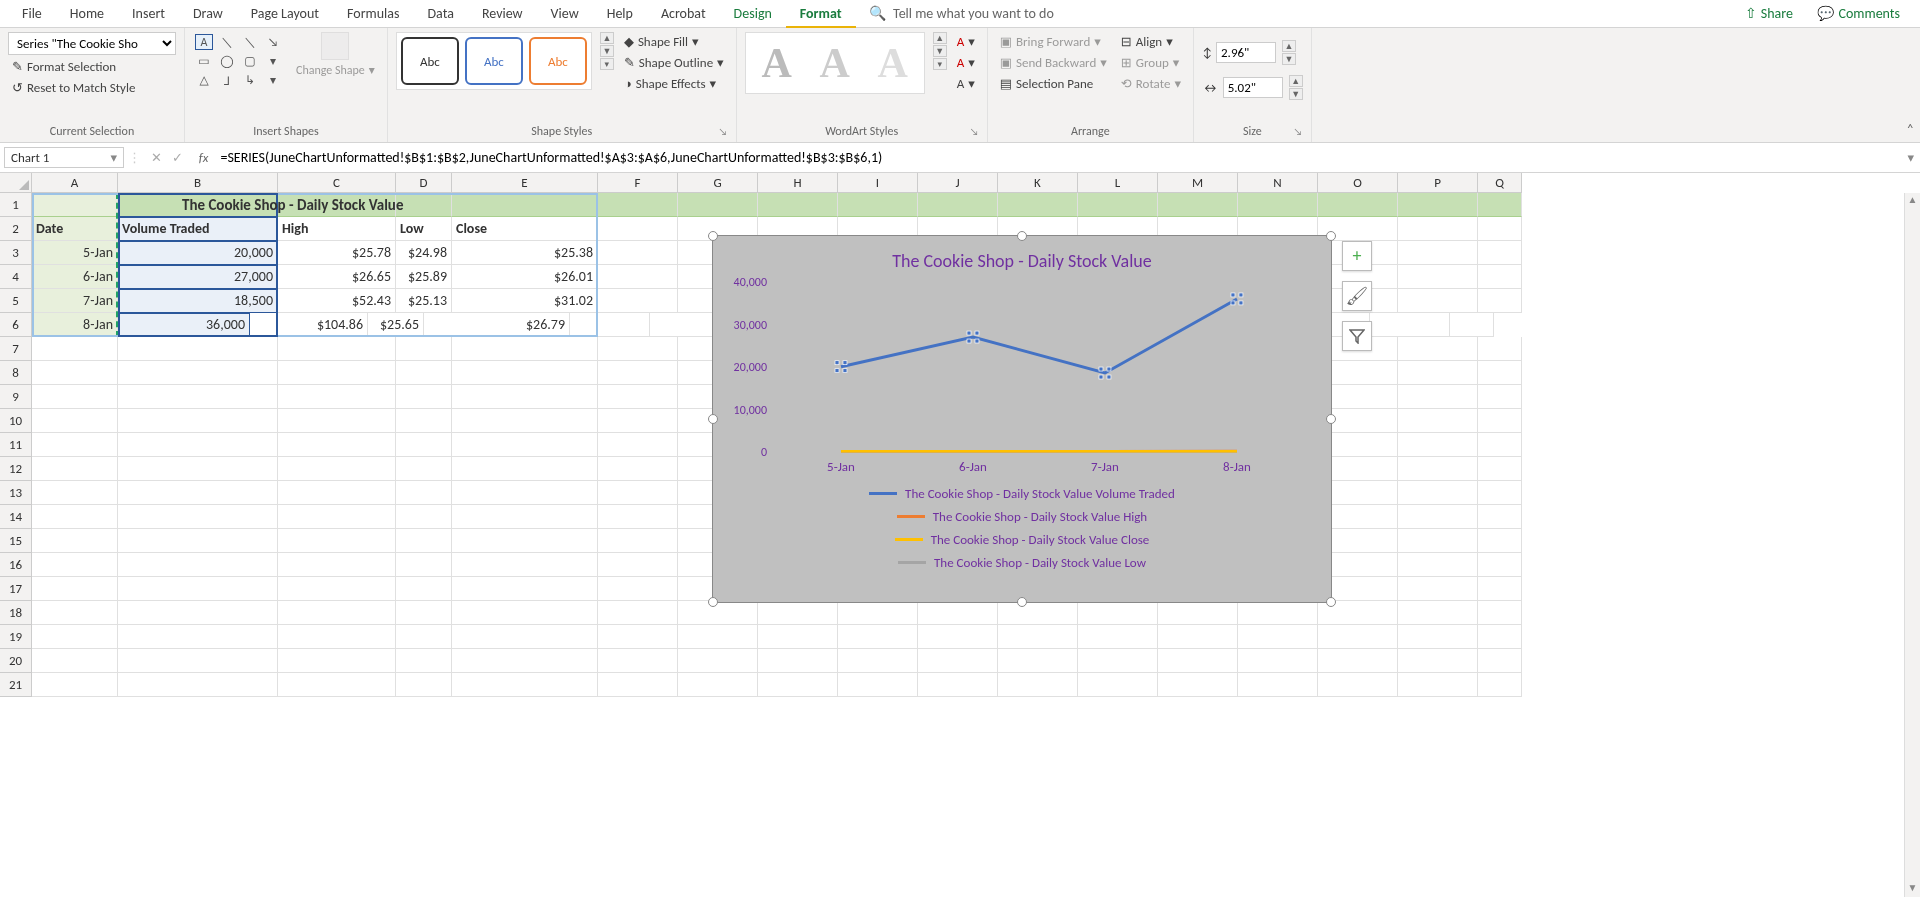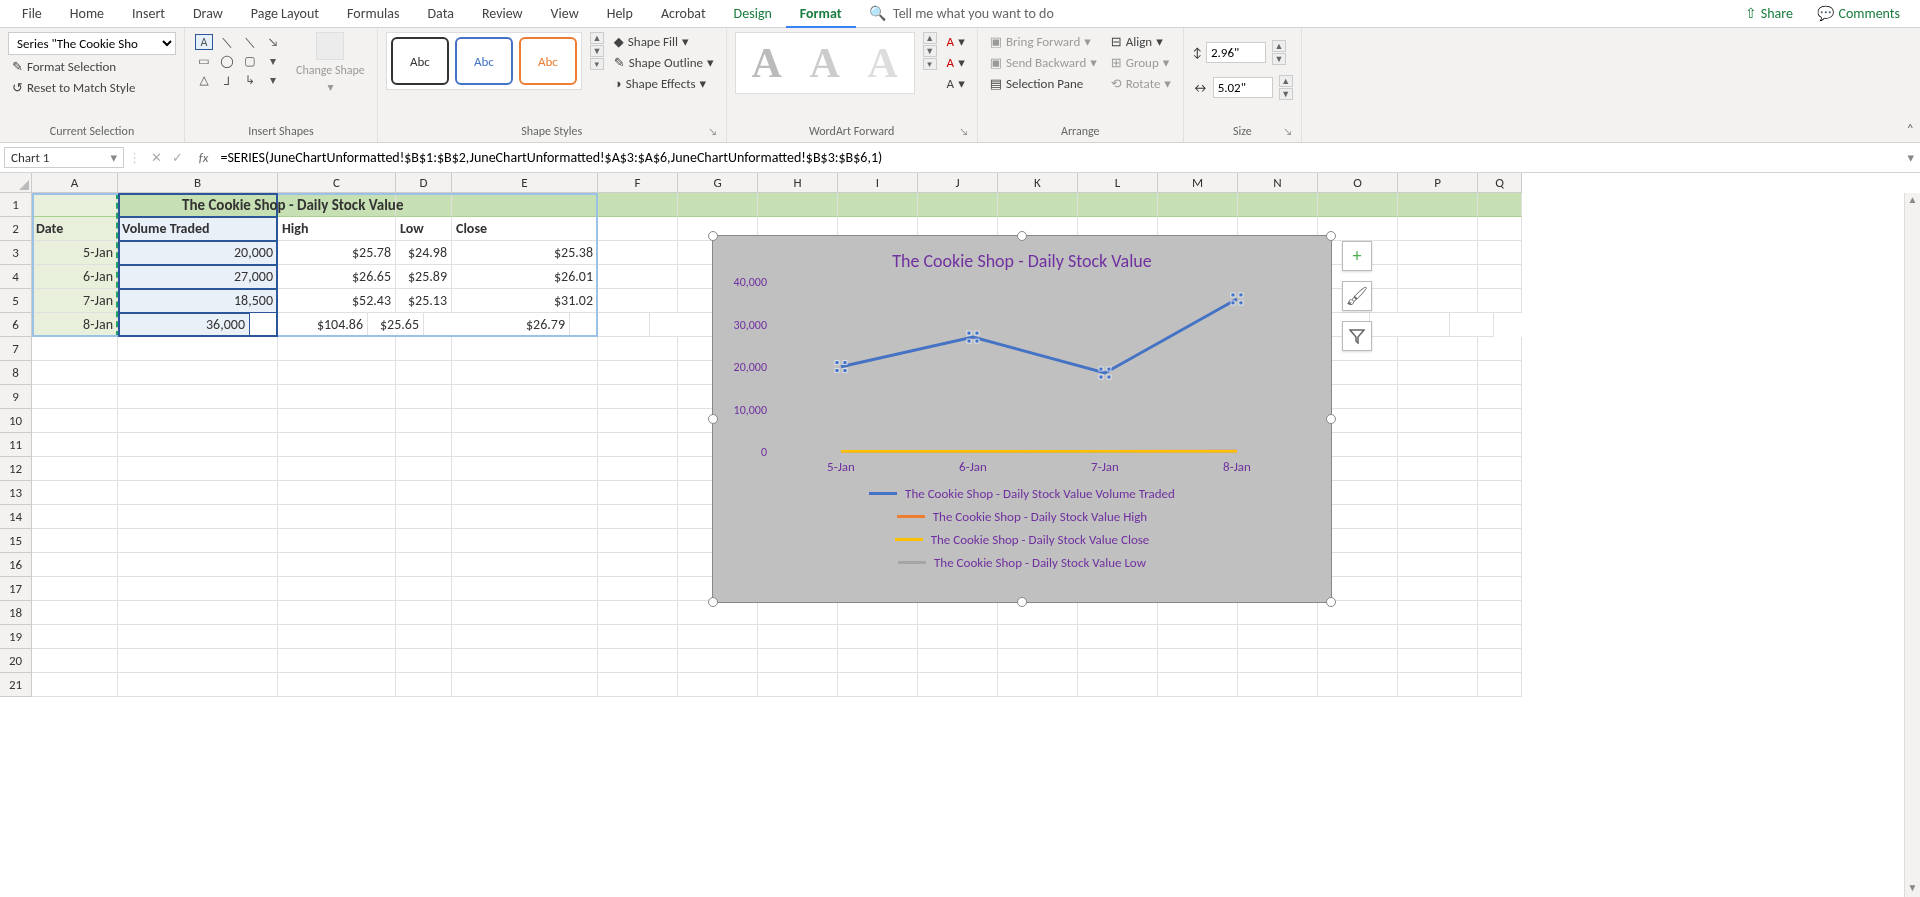--- a/index.html
+++ b/index.html
@@ -2,21 +2,21 @@
 <html><head>
 <meta charset="utf-8">
 <style>
 * { box-sizing: border-box; margin: 0; padding: 0; font-family: "Segoe UI", Calibri, sans-serif; }
 body { background: #fff; overflow: hidden; font-size: 13px; color: #333; }
 
 
 .ribbon-tabs { display: flex; align-items: center; height: 28px; background: #fff; border-bottom: 1px solid #d4d4d4; padding: 0 8px; }
 .ribbon-tabs .tab { padding: 4px 14px; cursor: pointer; font-size: 14px; color: #444; }
 .ribbon-tabs .tab.contextual { color: #1a7c3e; }
-.ribbon-tabs .tab.active { border-bottom: 3px solid #3b82f6; font-weight: 600; }
+.ribbon-tabs .tab.active { border-bottom: 3px solid #eab308; font-weight: 600; }
 .ribbon-tabs .spacer { flex: 1; }
 .ribbon-tabs .search-box { display: flex; align-items: center; gap: 6px; color: #666; font-size: 14px; }
 .ribbon-tabs .btn-top { display: flex; align-items: center; gap: 4px; color: #1a7c3e; padding: 0 12px; font-size: 14px; cursor: pointer; }
 
 
 .ribbon { display: flex; background: #f3f2f1; height: 115px; border-bottom: 1px solid #d4d4d4; }
 .ribbon .group { display: flex; flex-direction: column; border-right: 1px solid #e1e1e1; padding: 4px 8px 2px 8px; }
 .ribbon .group-body { flex: 1; display: flex; gap: 6px; align-items: flex-start; }
 .ribbon .group-label { text-align: center; font-size: 12px; color: #666; padding: 2px 0; position: relative; }
 .ribbon .group-label .dialog-launch { position: absolute; right: 0; bottom: 2px; font-size: 10px; color: #888; }
@@ -143,21 +143,21 @@
         <div class="sh">◯</div>
         <div class="sh">▢</div>
         <div class="sh">▾</div>
         <div class="sh">△</div>
         <div class="sh">⅃</div>
         <div class="sh">↳</div>
         <div class="sh">▾</div>
       </div>
       <div class="ctl-col" style="align-items:center; opacity:.5">
         <div style="width:28px;height:28px;background:#e8e8e8;border:1px solid #ccc"></div>
-        <div class="ctl" style="flex-direction:column;font-size:12px;text-align:center;line-height:1.1">
+        <div class="ctl" style="flex-direction:row;font-size:12px;text-align:center;line-height:1.1">
           <span>Change Shape</span>
           <span>▾</span>
         </div>
       </div>
     </div>
     <div class="group-label">Insert Shapes</div>
   </div>
 
   <div class="group">
     <div class="group-body">
@@ -218,21 +218,21 @@
         <div class="ctl">
             <span style="color:#c00">A</span>
             <span>▾</span>
           </div>
         <div class="ctl">
             <span>A</span>
             <span>▾</span>
           </div>
       </div>
     </div>
-    <div class="group-label"><span>WordArt Forward</span><span class="dialog-launch">↘</span></div>
+    <div class="group-label"><span>WordArt Styles</span><span class="dialog-launch">↘</span></div>
   </div>
 
 
   <div class="group">
     <div class="group-body">
       <div class="ctl-col">
         <div class="ctl" style="opacity:.5">
             <span>▣</span>
             <span>Bring Forward</span>
             <span>▾</span>

